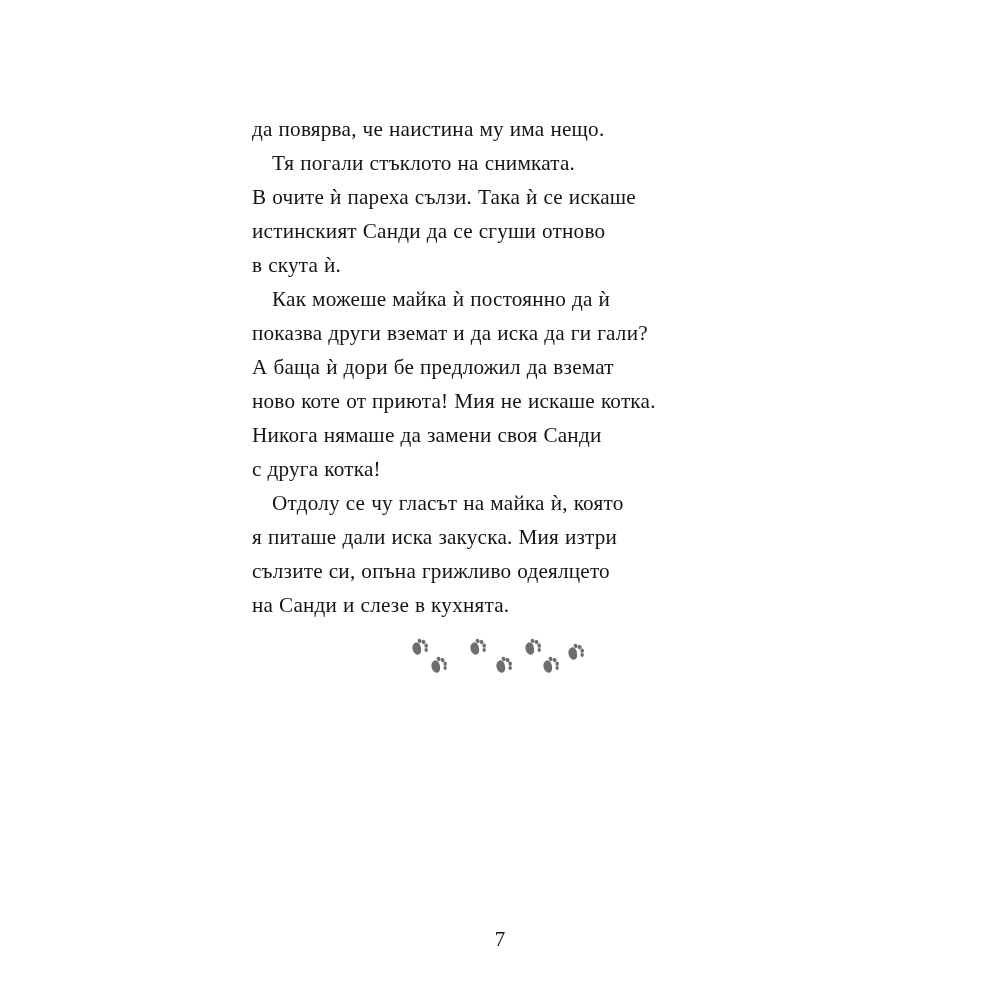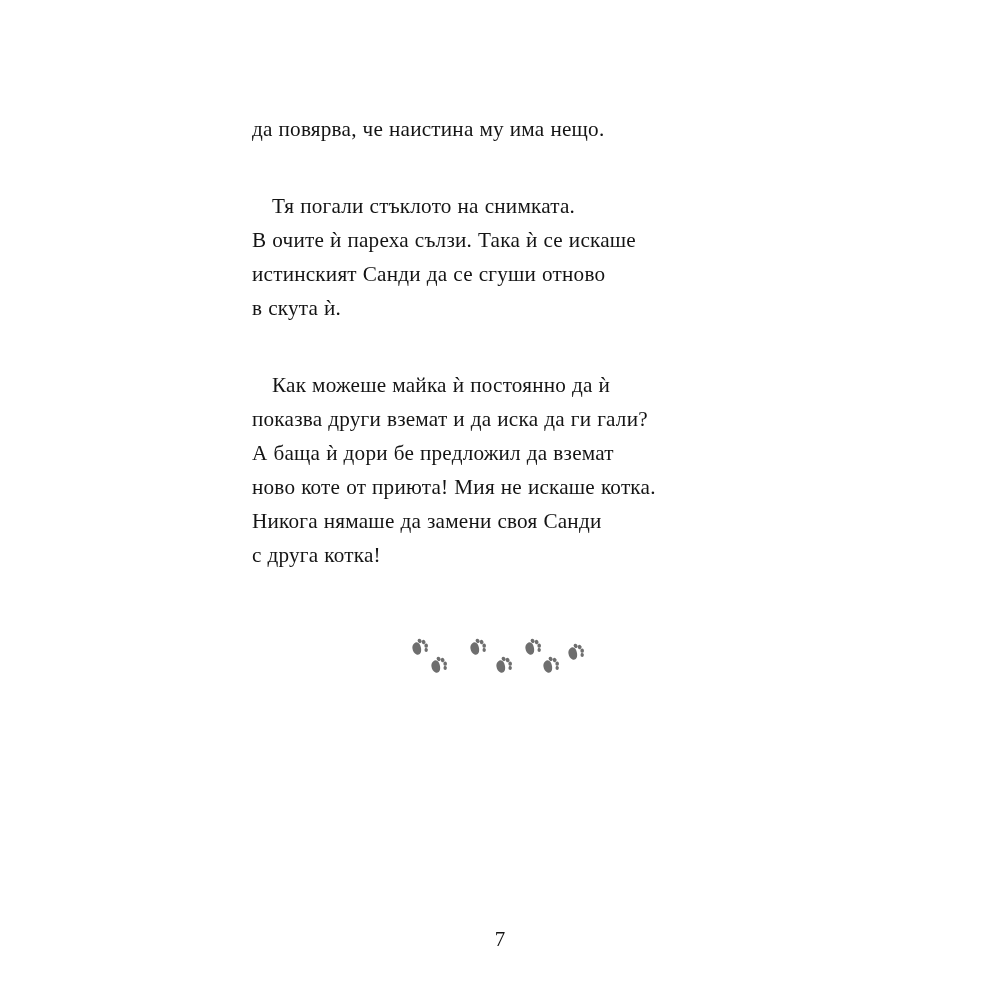--- a/index.html
+++ b/index.html
@@ -37,21 +37,20 @@
     margin: 0;
     font-size: 21.2px;
     line-height: 34px;
     text-align: left;
     letter-spacing: 0.01em;
     word-spacing: 0.02em;
     white-space: pre-line;
   }
   .para.indent {
     text-indent: 20px;
-    margin-top: 43px;
   }
 
   
   .ornament {
     position: absolute;
     left: 0;
     top: 630px;
     width: 1000px;
     height: 62px;
   }
@@ -84,20 +83,24 @@
     <p class="para indent">Тя погали стъклото на снимката.
 В очите ѝ пареха сълзи. Така ѝ се искаше
 истинският Санди да се сгуши отново
 в скута ѝ.</p>
     <p class="para indent">Как можеше майка ѝ постоянно да ѝ
 показва други вземат и да иска да ги гали?
 А баща ѝ дори бе предложил да вземат
 ново коте от приюта! Мия не искаше котка.
 Никога нямаше да замени своя Санди
 с друга котка!</p>
+    <p class="para indent">Отдолу се чу гласът на майка ѝ, която
+я питаше дали иска закуска. Мия изтри
+сълзите си, опъна грижливо одеялцето
+на Санди и слезе в кухнята.</p>
   </div>
 
   <div class="ornament">
     <svg id="paw-trail" width="208" height="62" viewBox="0 0 208 62" aria-hidden="true">
         <g transform="translate(14,12) rotate(-14)" fill="#6e6e6e">
           <path d="M4.0 2.2 C6.2 1.0 8.5 2.6 9.0 5.2 C9.5 7.9 9.2 10.6 8.2 12.4 C7.2 14.2 5.0 14.8 3.3 13.6 C1.4 12.3 0.5 9.6 0.8 6.9 C1.0 4.6 2.2 3.1 4.0 2.2 Z"></path>
           <ellipse cx="9.6" cy="1.3" rx="1.85" ry="2.25" transform="rotate(-22 9.6 1.3)"></ellipse>
           <ellipse cx="13.2" cy="3.3" rx="1.85" ry="2.25" transform="rotate(-8 13.2 3.3)"></ellipse>
           <ellipse cx="14.8" cy="7.5" rx="1.8" ry="2.15" transform="rotate(8 14.8 7.5)"></ellipse>
           <ellipse cx="13.8" cy="11.6" rx="1.7" ry="2.05" transform="rotate(20 13.8 11.6)"></ellipse>

